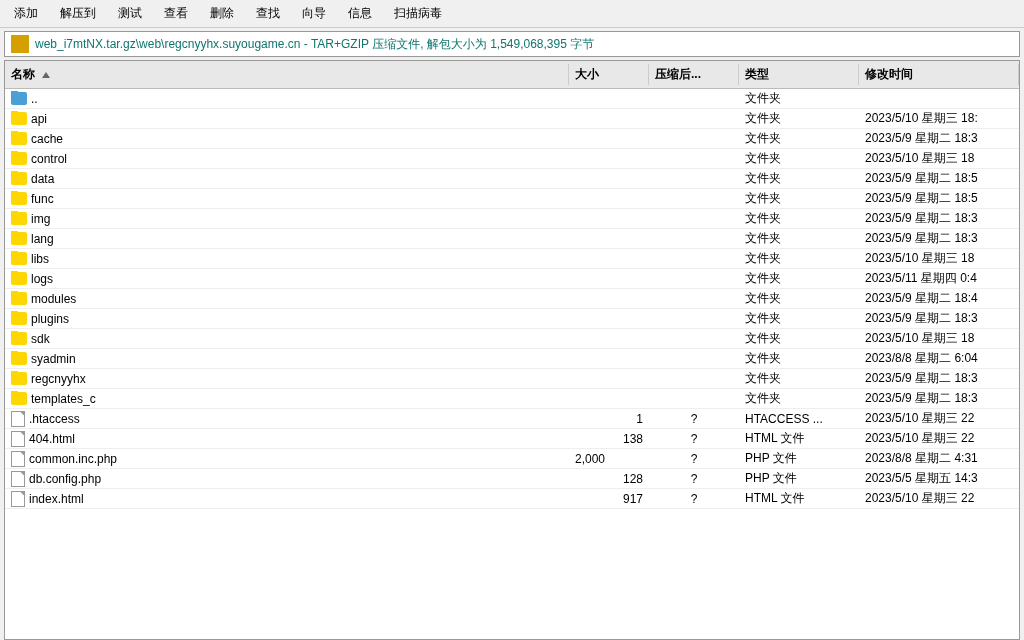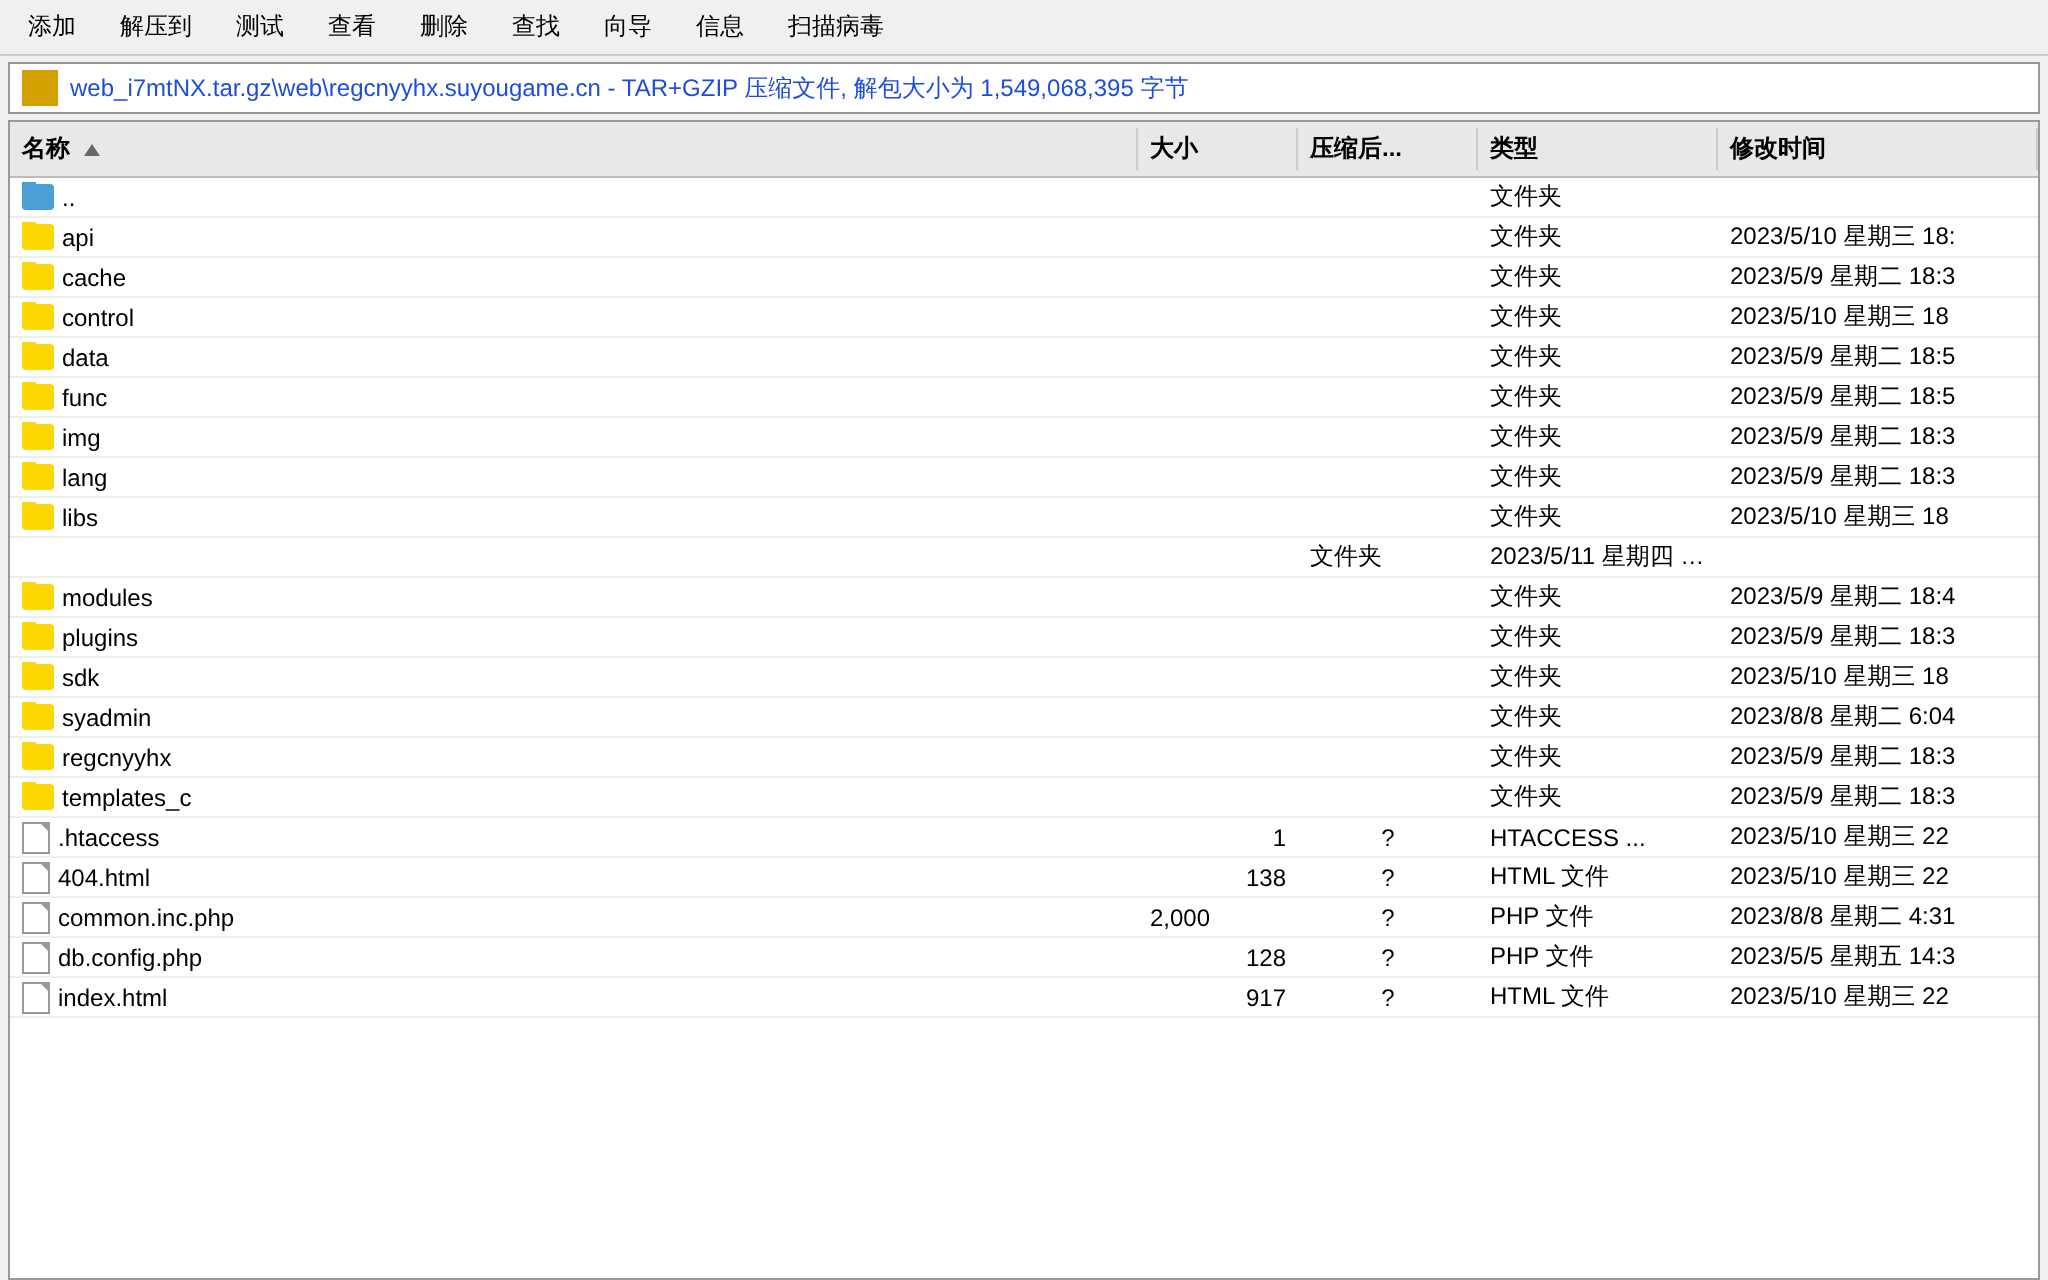--- a/index.html
+++ b/index.html
@@ -43,21 +43,21 @@
     }
     .path-bar-icon {
       width: 18px;
       height: 18px;
       background: #d4a000;
       display: inline-block;
       flex-shrink: 0;
     }
     .path-bar-text {
       font-size: 12px;
-      color: #1d4ed8;
+      color: #0f766e;
     }
 
     
     .main-area {
       display: flex;
       flex-direction: column;
       height: calc(640px - 60px);
       border: 1px solid #999;
       margin: 0 4px;
       background: #fff;
@@ -295,20 +295,24 @@
         <div class="table-cell name-cell">
           <div class="folder-icon"></div>
           <span>libs</span>
         </div>
         <div class="table-cell" style="text-align: right;"></div>
         <div class="table-cell"></div>
         <div class="table-cell">文件夹</div>
         <div class="table-cell">2023/5/10 星期三 18</div>
       </div>
       <div class="table-row">
+        <div class="table-cell name-cell">
+          <div class="folder-icon"></div>
+          <span>logs</span>
+        </div>
         <div class="table-cell" style="text-align: right;"></div>
         <div class="table-cell"></div>
         <div class="table-cell">文件夹</div>
         <div class="table-cell">2023/5/11 星期四 0:4</div>
       </div>
       <div class="table-row">
         <div class="table-cell name-cell">
           <div class="folder-icon"></div>
           <span>modules</span>
         </div>

